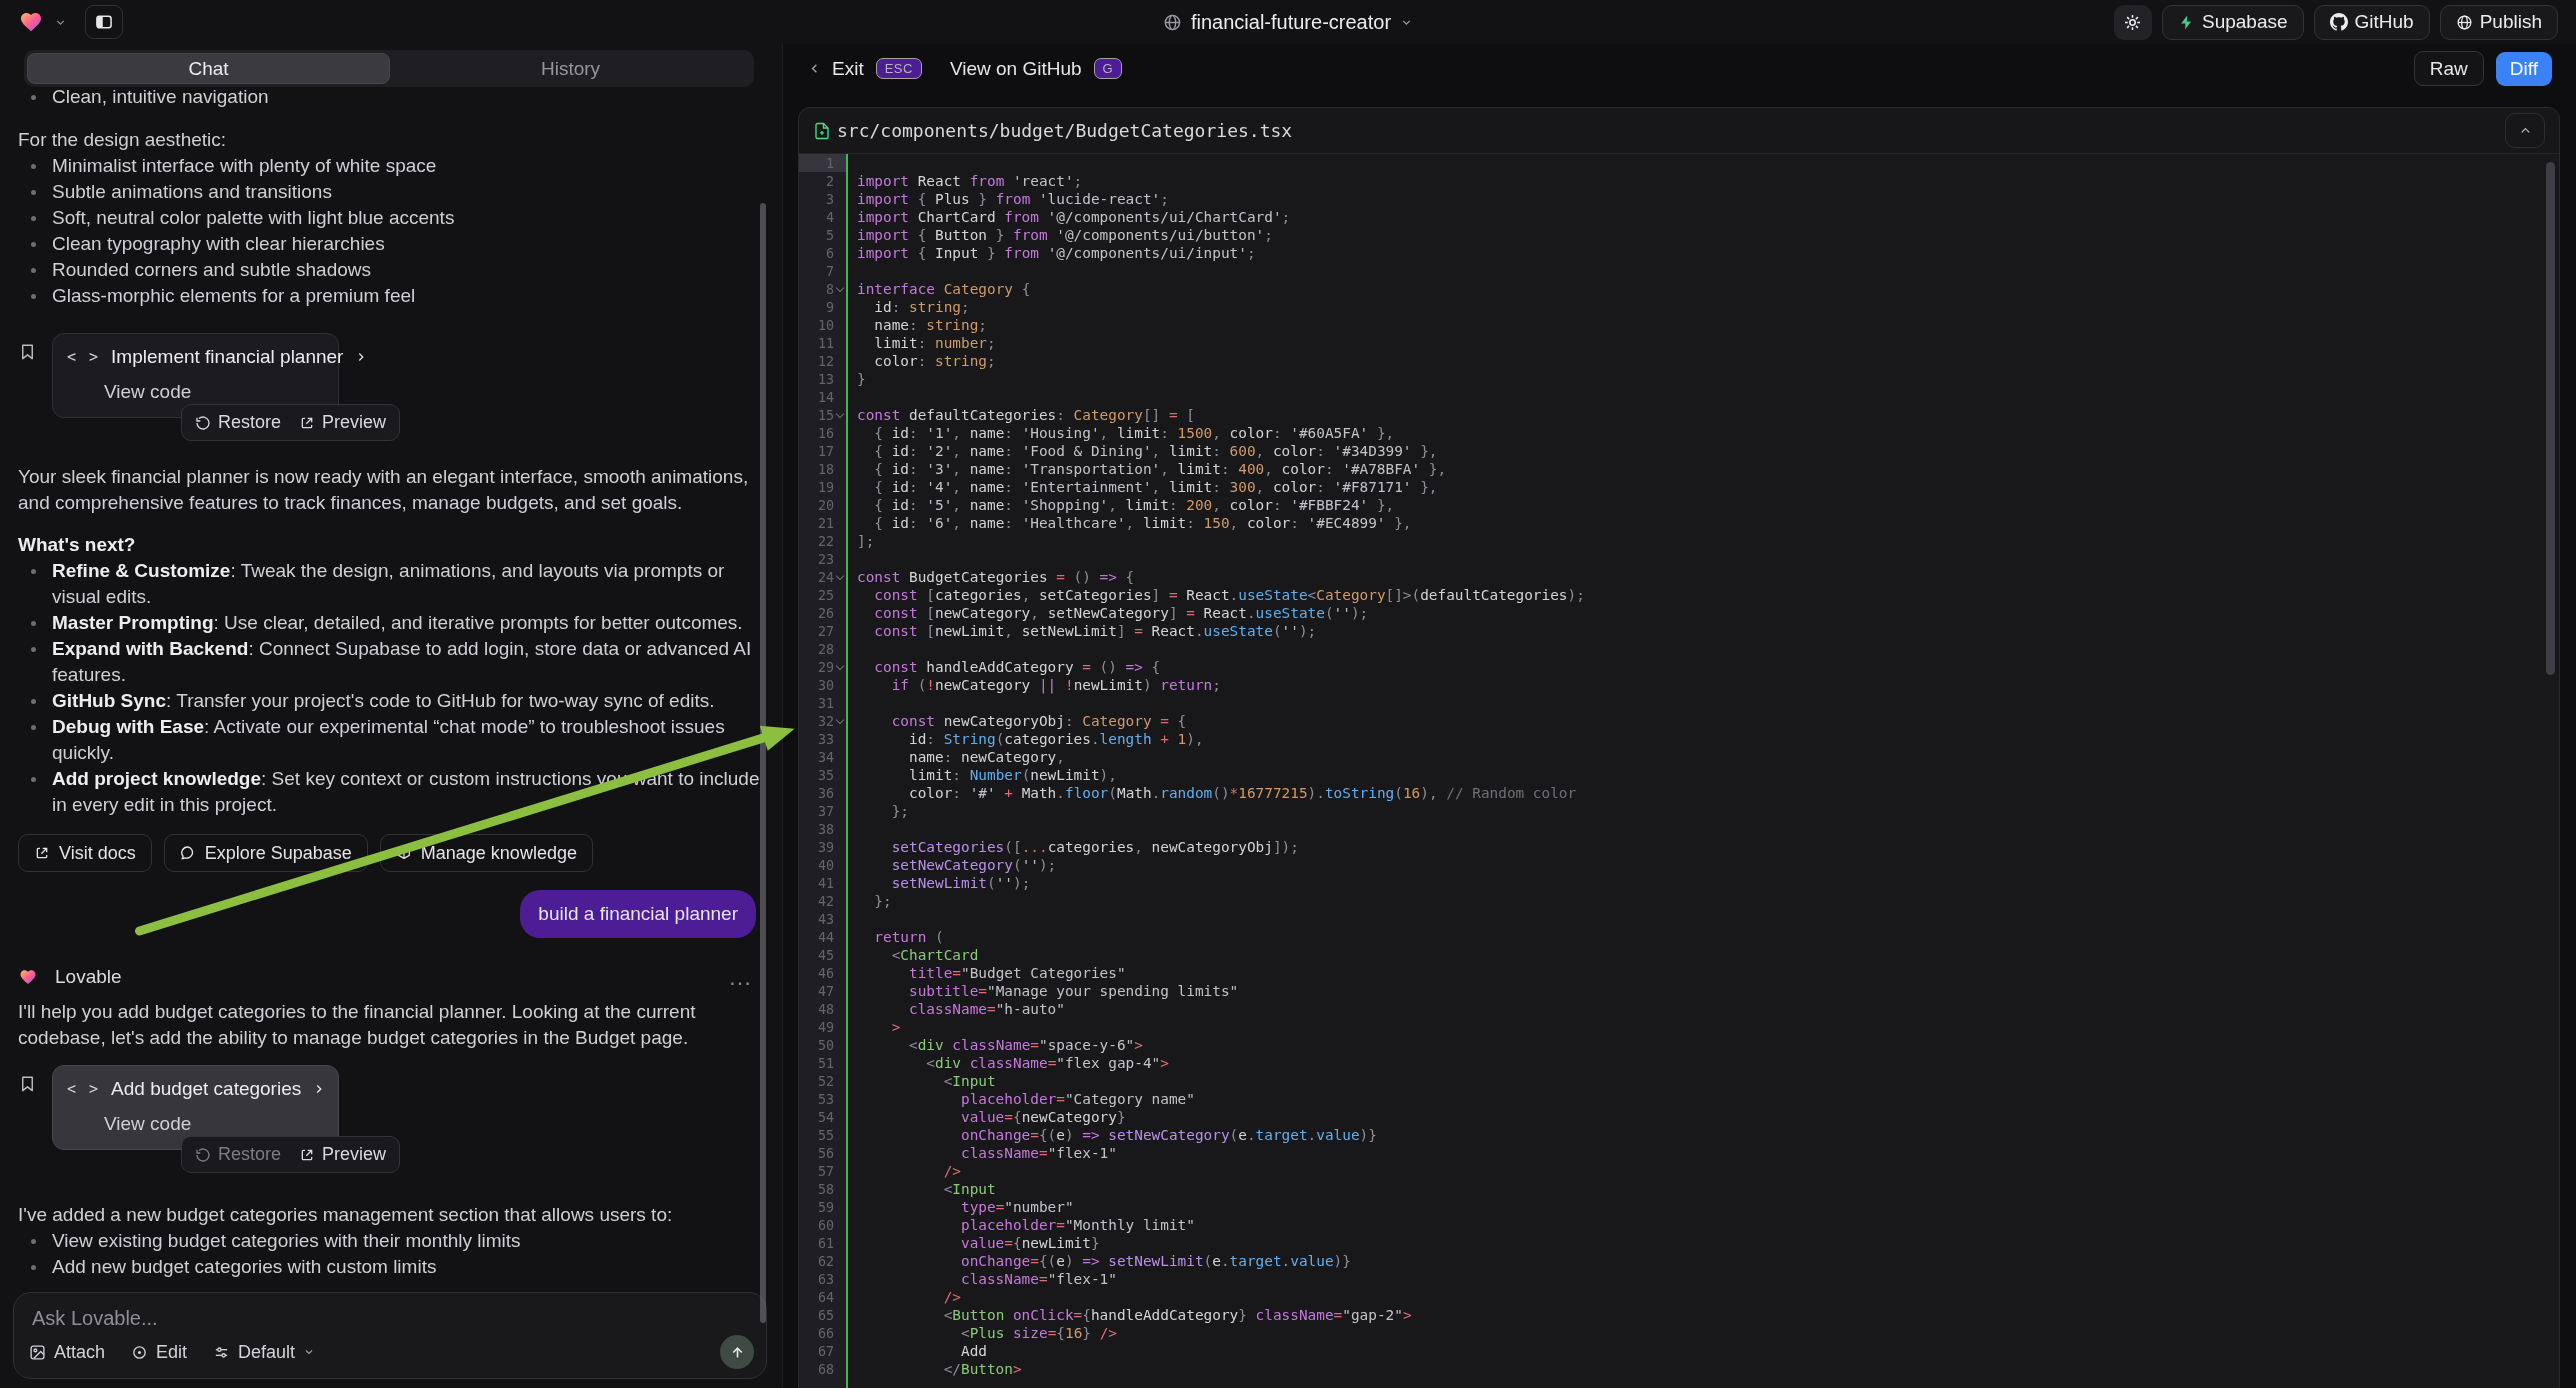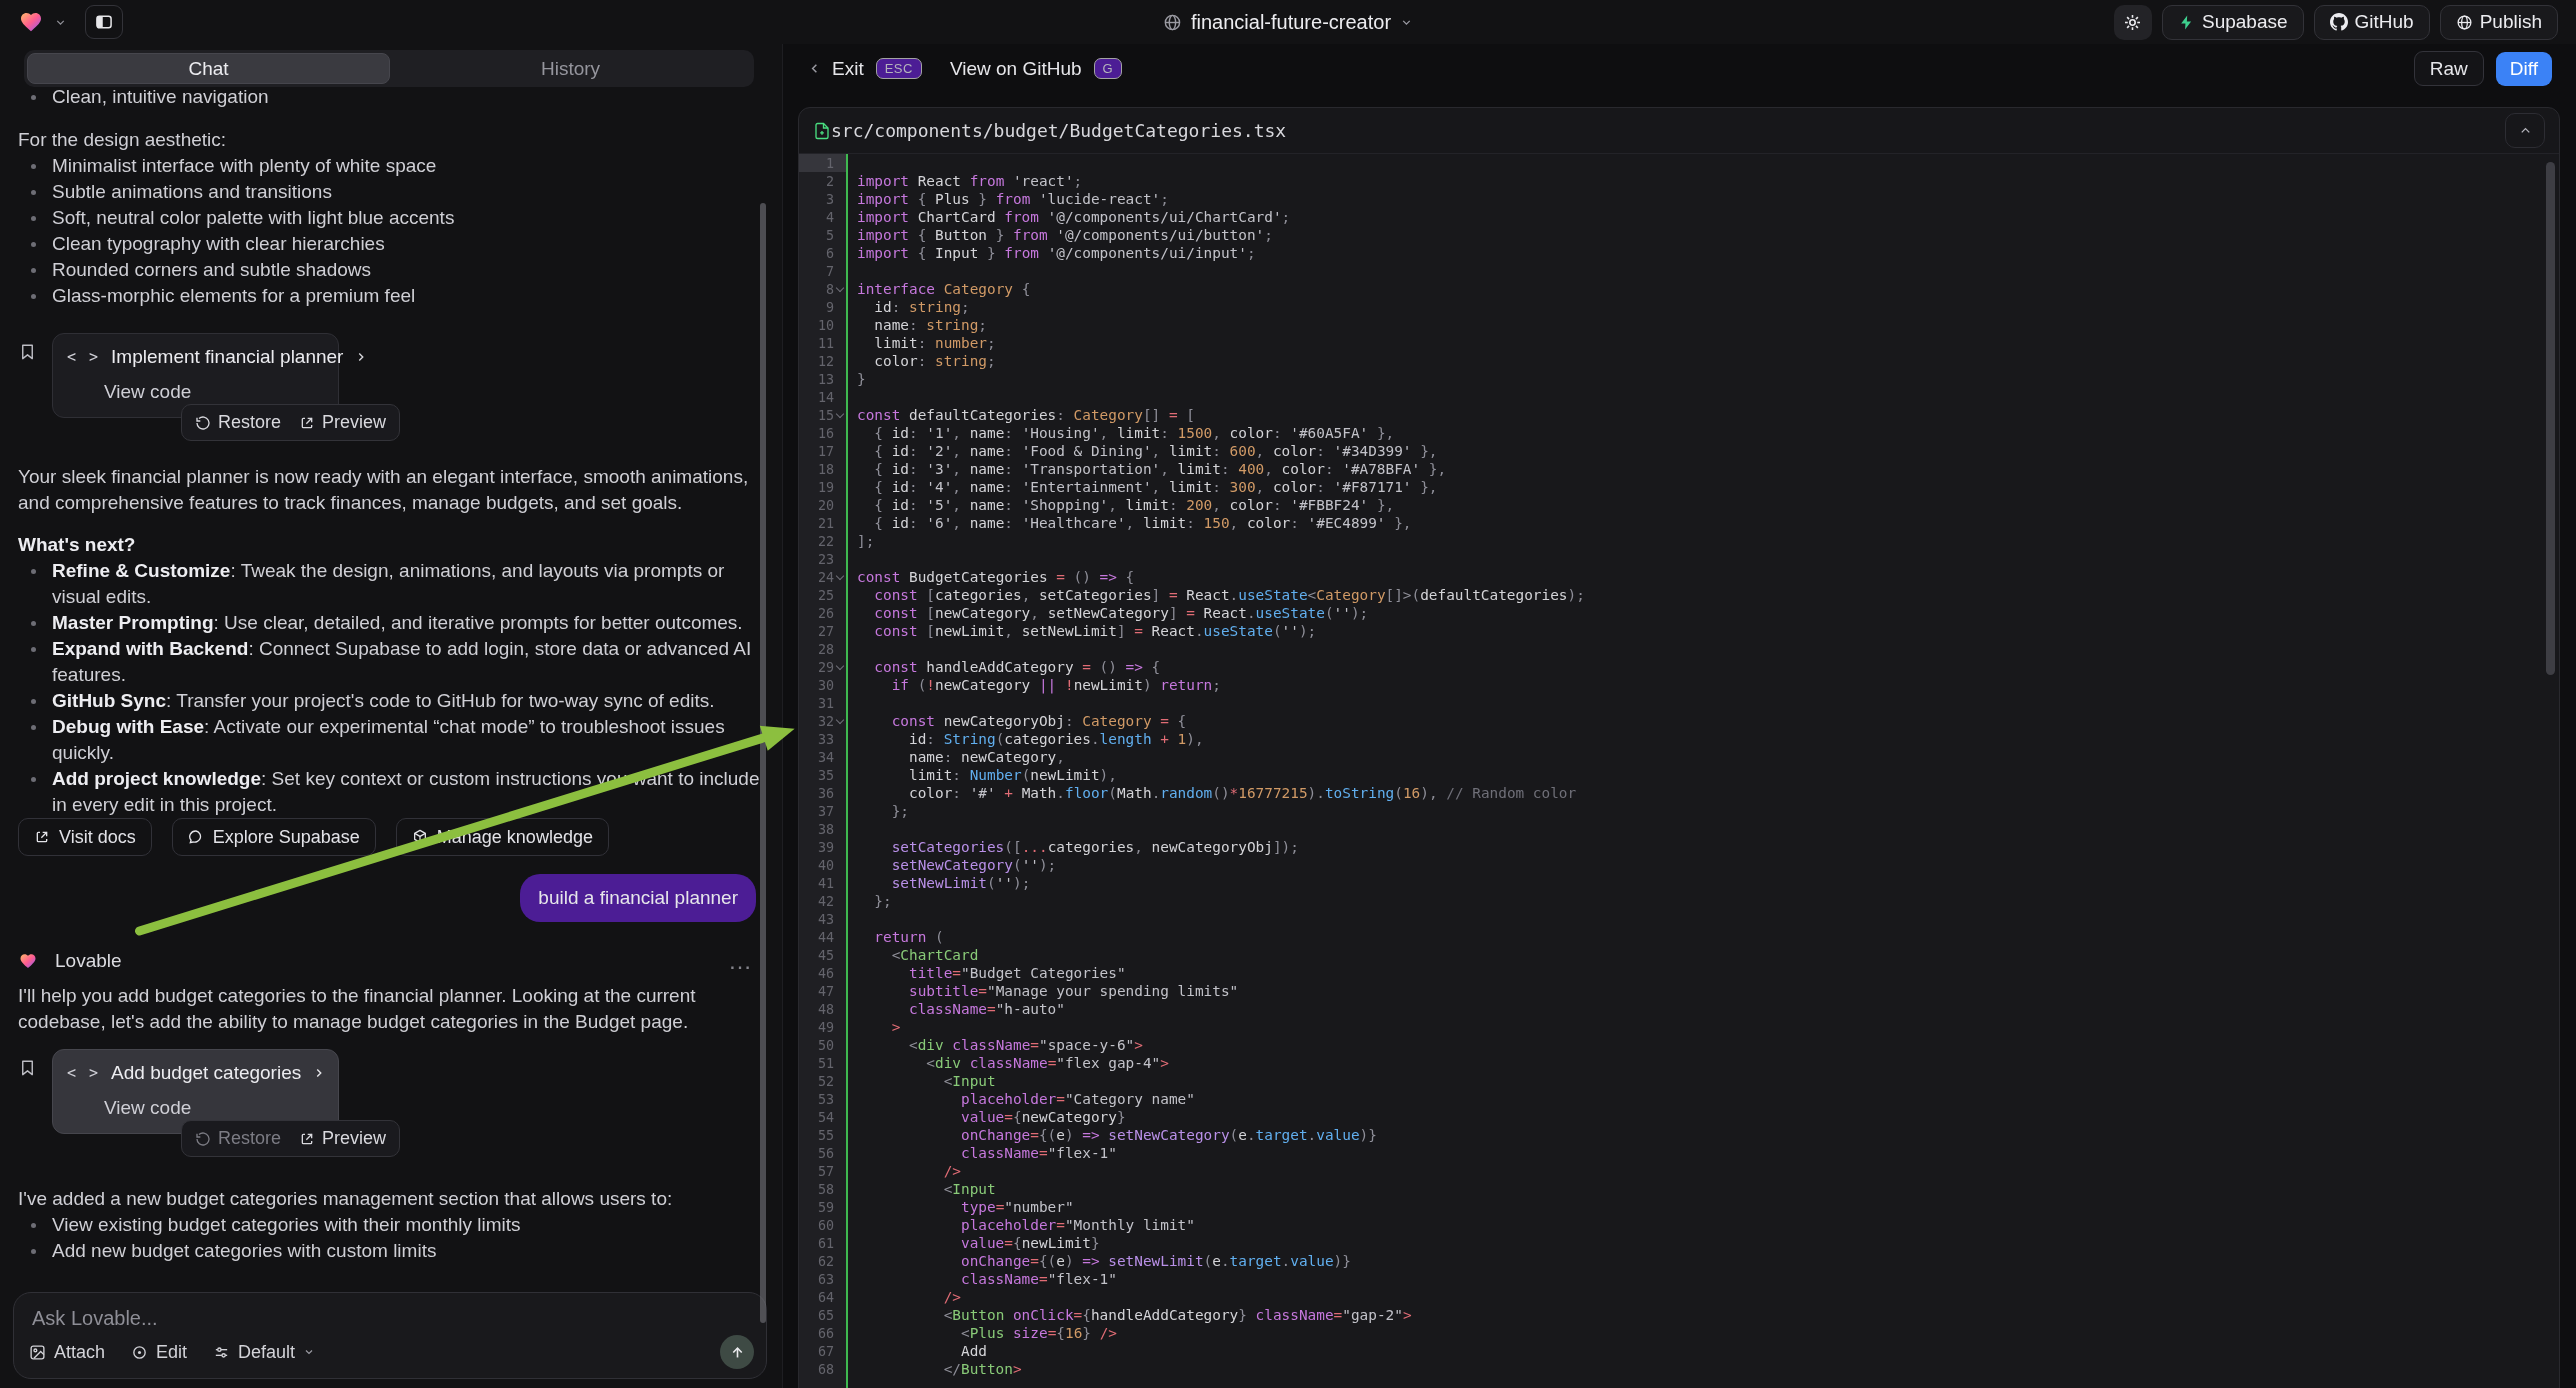--- a/index.html
+++ b/index.html
@@ -28,21 +28,21 @@
   .bullets li{position:relative;padding-left:34px}
   .bullets li::before{content:"";position:absolute;left:13px;top:11px;width:5px;height:5px;border-radius:50%;background:#6d6d75}
   .bullets strong{color:#ededf1;font-weight:700}
   .m-intro{margin-top:17px !important}
   .ul-design{margin-top:18px}
   .vcard-row{margin-top:24px;display:flex;gap:12px}
   .vcard-row.v2{margin-top:14px}
   .p-ready{margin-top:46px !important}
   .p-whatsnext{margin-top:16px !important;font-weight:700;color:#ededf1}
   .ul-next{margin-top:10px}
-  .chip-row{display:flex;gap:20px}
+  .chip-row{margin-top:16px;display:flex;gap:12px}
   .bubble{width:fit-content;margin-left:auto;margin-right:4px;background:#4c1d95;border-radius:20px;padding:11px 18px;color:#e6e6ea;font-size:19px}
   .bubble.b1{margin-top:18px}
   .lov-head{margin-top:26px;display:flex;align-items:center;gap:17px;font-size:19px;color:#dcdce1}
   .lov-head .more{margin-left:auto;color:#84848c;font-size:24px;margin-right:8px;line-height:10px}
   .p-help{margin-top:9px !important}
   .p-added{margin-top:52px !important}
   .ul-added{margin-top:17px}
 
   .bm{width:22px;margin-top:8px;flex:none}
   .vcard-wrap{position:relative;width:287px}
@@ -69,21 +69,21 @@
   .code-panel{position:absolute;top:44px;left:782px;right:0;bottom:0;background:#0e0e10;border-left:1px solid #1e1e22}
   .cp-head{height:49px;display:flex;align-items:center;padding:0 24px;gap:12px;font-size:19px;color:#e6e6ea}
   .exit-grp,.vgh-grp{display:flex;align-items:center;gap:10px;background:none;border:none;color:#e6e6ea;font-size:19px;padding:0;cursor:pointer}
   .vgh-grp{margin-left:16px}
   .kbd{border:1px solid #a3a3a3;border-radius:7px;padding:2px 8px;font-size:13px;color:#b4b4bc;background:#4c1d95;letter-spacing:0.5px}
   .cp-spacer{flex:1}
   .btn-raw{height:35px;padding:0 15px;border:1px solid #33333a;background:#141417;color:#e6e6ea;border-radius:9px;font-size:19px;cursor:pointer}
   .btn-diff{height:34px;padding:0 14px;border:none;background:#3B82F6;color:#fff;border-radius:9px;font-size:19px;cursor:pointer}
 
   .file-card{position:absolute;left:15px;right:16px;top:63px;bottom:-16px;border:1px solid #29292e;border-radius:12px;background:#17171a;overflow:hidden;display:flex;flex-direction:column}
-  .fc-head{height:46px;flex:none;display:flex;align-items:center;gap:0;padding:0 14px;border-bottom:1px solid #232328}
+  .fc-head{height:46px;flex:none;display:flex;align-items:center;gap:6px;padding:0 14px;border-bottom:1px solid #232328}
   .fpath{font-family:"DejaVu Sans Mono",monospace;font-size:18px;color:#d8d8dd;flex:1}
   .collapse{width:40px;height:35px;border:1px solid #2d2d33;background:transparent;border-radius:10px;display:flex;align-items:center;justify-content:center;cursor:pointer}
   .fc-body{flex:1;display:flex;position:relative;background:#18181b}
   .gutter{width:47px;flex:none;background:#1f1f23}
   .gut-row{height:18px;display:flex;align-items:center;justify-content:flex-end;font-family:"DejaVu Sans Mono",monospace;font-size:13.4px;color:#64646c}
   .gut-row.hl{background:#36363c}
   .fold{width:12px;height:12px;display:inline-block;position:relative;flex:none}
   .fold.on::after{content:"";position:absolute;left:3px;top:2px;width:5px;height:5px;border-left:1.5px solid #6f6f78;border-bottom:1.5px solid #6f6f78;transform:rotate(-45deg)}
   .gline{width:2px;flex:none;background:#3FB950}
   .code{flex:1;padding-left:9px;font-family:"DejaVu Sans Mono",monospace;font-size:14.4px;overflow:hidden}

